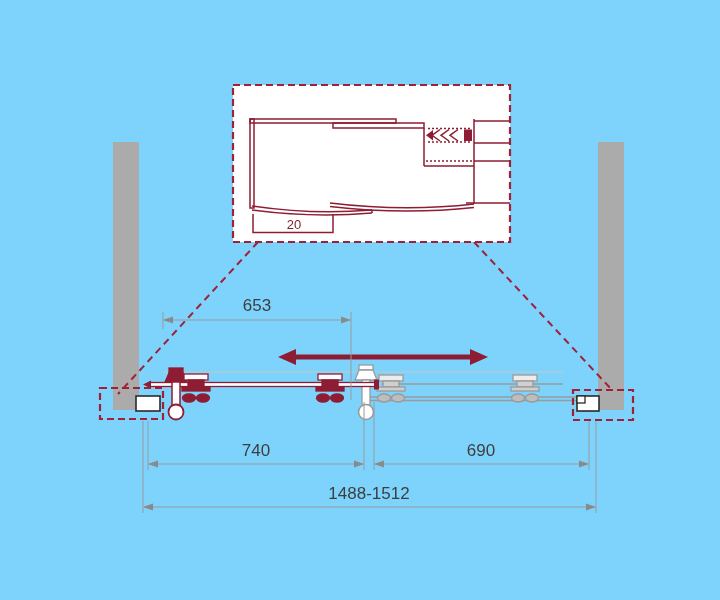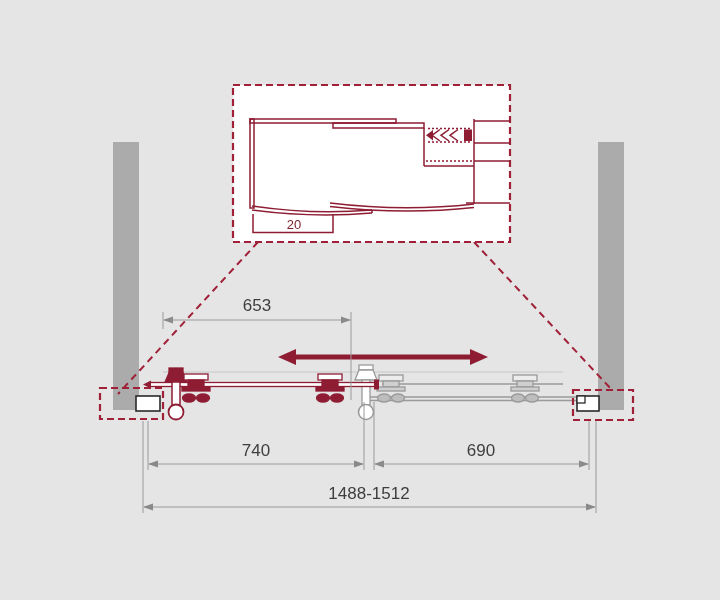--- a/index.html
+++ b/index.html
@@ -1,20 +1,20 @@
 <!DOCTYPE html>
 <html><head>
 <meta charset="utf-8">
 <style>
   html, body { margin: 0; padding: 0; background: #ffffff; }
   .canvas {
     position: relative;
     width: 720px;
     height: 600px;
-    background: #e5e5e5;
+    background: #7dd3fc;
     overflow: hidden;
     font-family: "Liberation Sans", sans-serif;
     text-align: right;
   }
   svg text {
     font-family: "Liberation Sans", sans-serif;
     fill: #3e3e3e;
   }
   text.dim-label { font-size: 17px; }
   text.detail-label { font-size: 13px; fill: #7c2430; }

